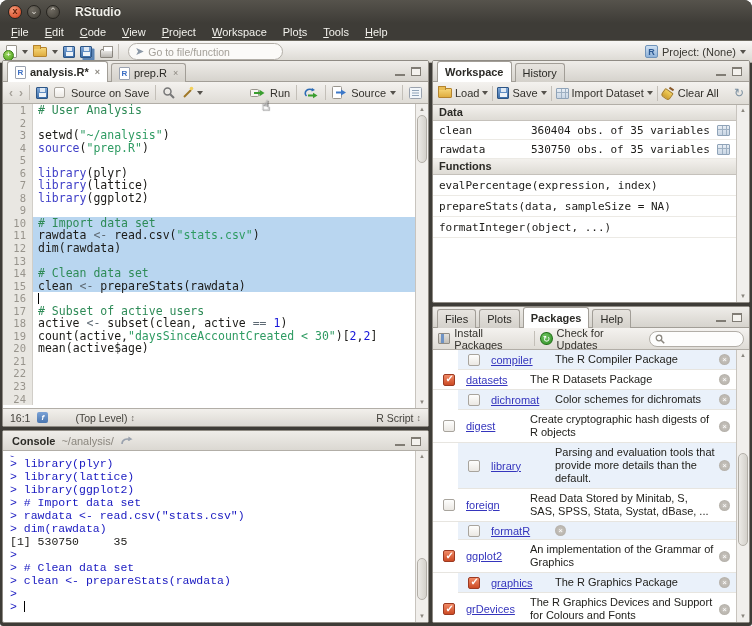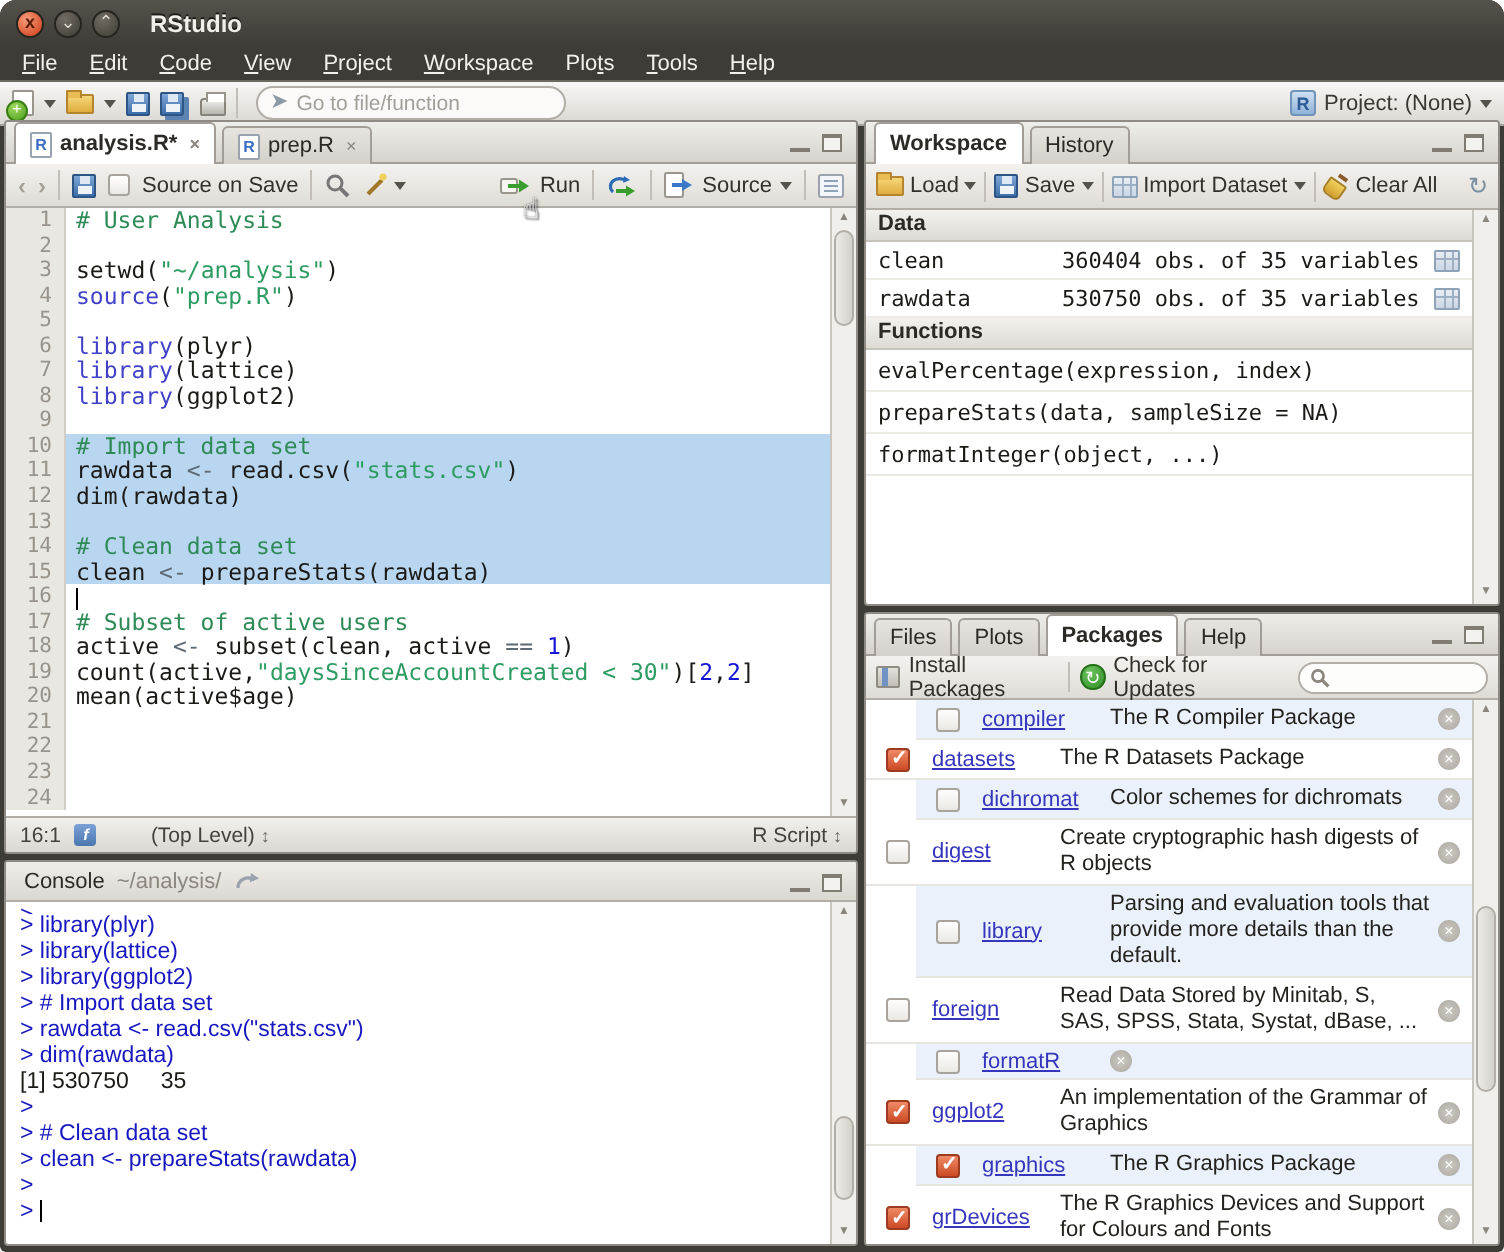--- a/index.html
+++ b/index.html
@@ -106,25 +106,25 @@
   .tooltip { position:absolute; left:254px; top:52px; background:rgba(16,16,14,0.93); color:#fff;
              font-family:"DejaVu Sans Mono",monospace; font-size:10.5px; line-height:13.5px;
              padding:5px 8px; border-radius:2px; z-index:30; white-space:nowrap; }
   .hand-cursor { position:absolute; left:258px; top:36px; z-index:31; font-size:14px; color:#fdfdfd;
                  text-shadow:0 0 1px #000, 1px 1px 1px #000; font-family:"DejaVu Sans",sans-serif; }
 
   
   .console-header { height:20px; display:flex; align-items:center; padding:0 9px; font-size:11px;
                     background:linear-gradient(#efede9,#dbd8d2); border-bottom:1px solid #b2aea7;
                     flex-shrink:0; gap:6px; position:relative; }
-  .console-title { font-weight:normal; color:#2b2a26; }
+  .console-title { font-weight:bold; color:#2b2a26; }
   .console-path { color:#8b877f; }
   .console-body { flex:1; display:flex; overflow:hidden; }
   .console-lines { flex:1; overflow:hidden; padding:1px 0 0 7px; }
-  .console-line { height:13px; line-height:13px; font-family:Liberation Sans, sans-serif;
+  .console-line { height:13px; line-height:13px; font-family:Liberation Mono, monospace;
                   font-size:11.5px; white-space:pre; }
   .console-line.clip { height:5px; overflow:hidden; }
   .cl-in { color:#1818c0; } .cl-out { color:#1b1a17; }
 
   
   .ws-toolbar { height:23px; background:linear-gradient(#f4f2ef,#dfdcd6); border-bottom:1px solid #b2aea7;
                 display:flex; align-items:center; padding:0 5px; gap:4px; font-size:11px; color:#33312c;
                 flex-shrink:0; }
   .ws-body { flex:1; display:flex; overflow:hidden; }
   .ws-list { flex:1; overflow:hidden; }

